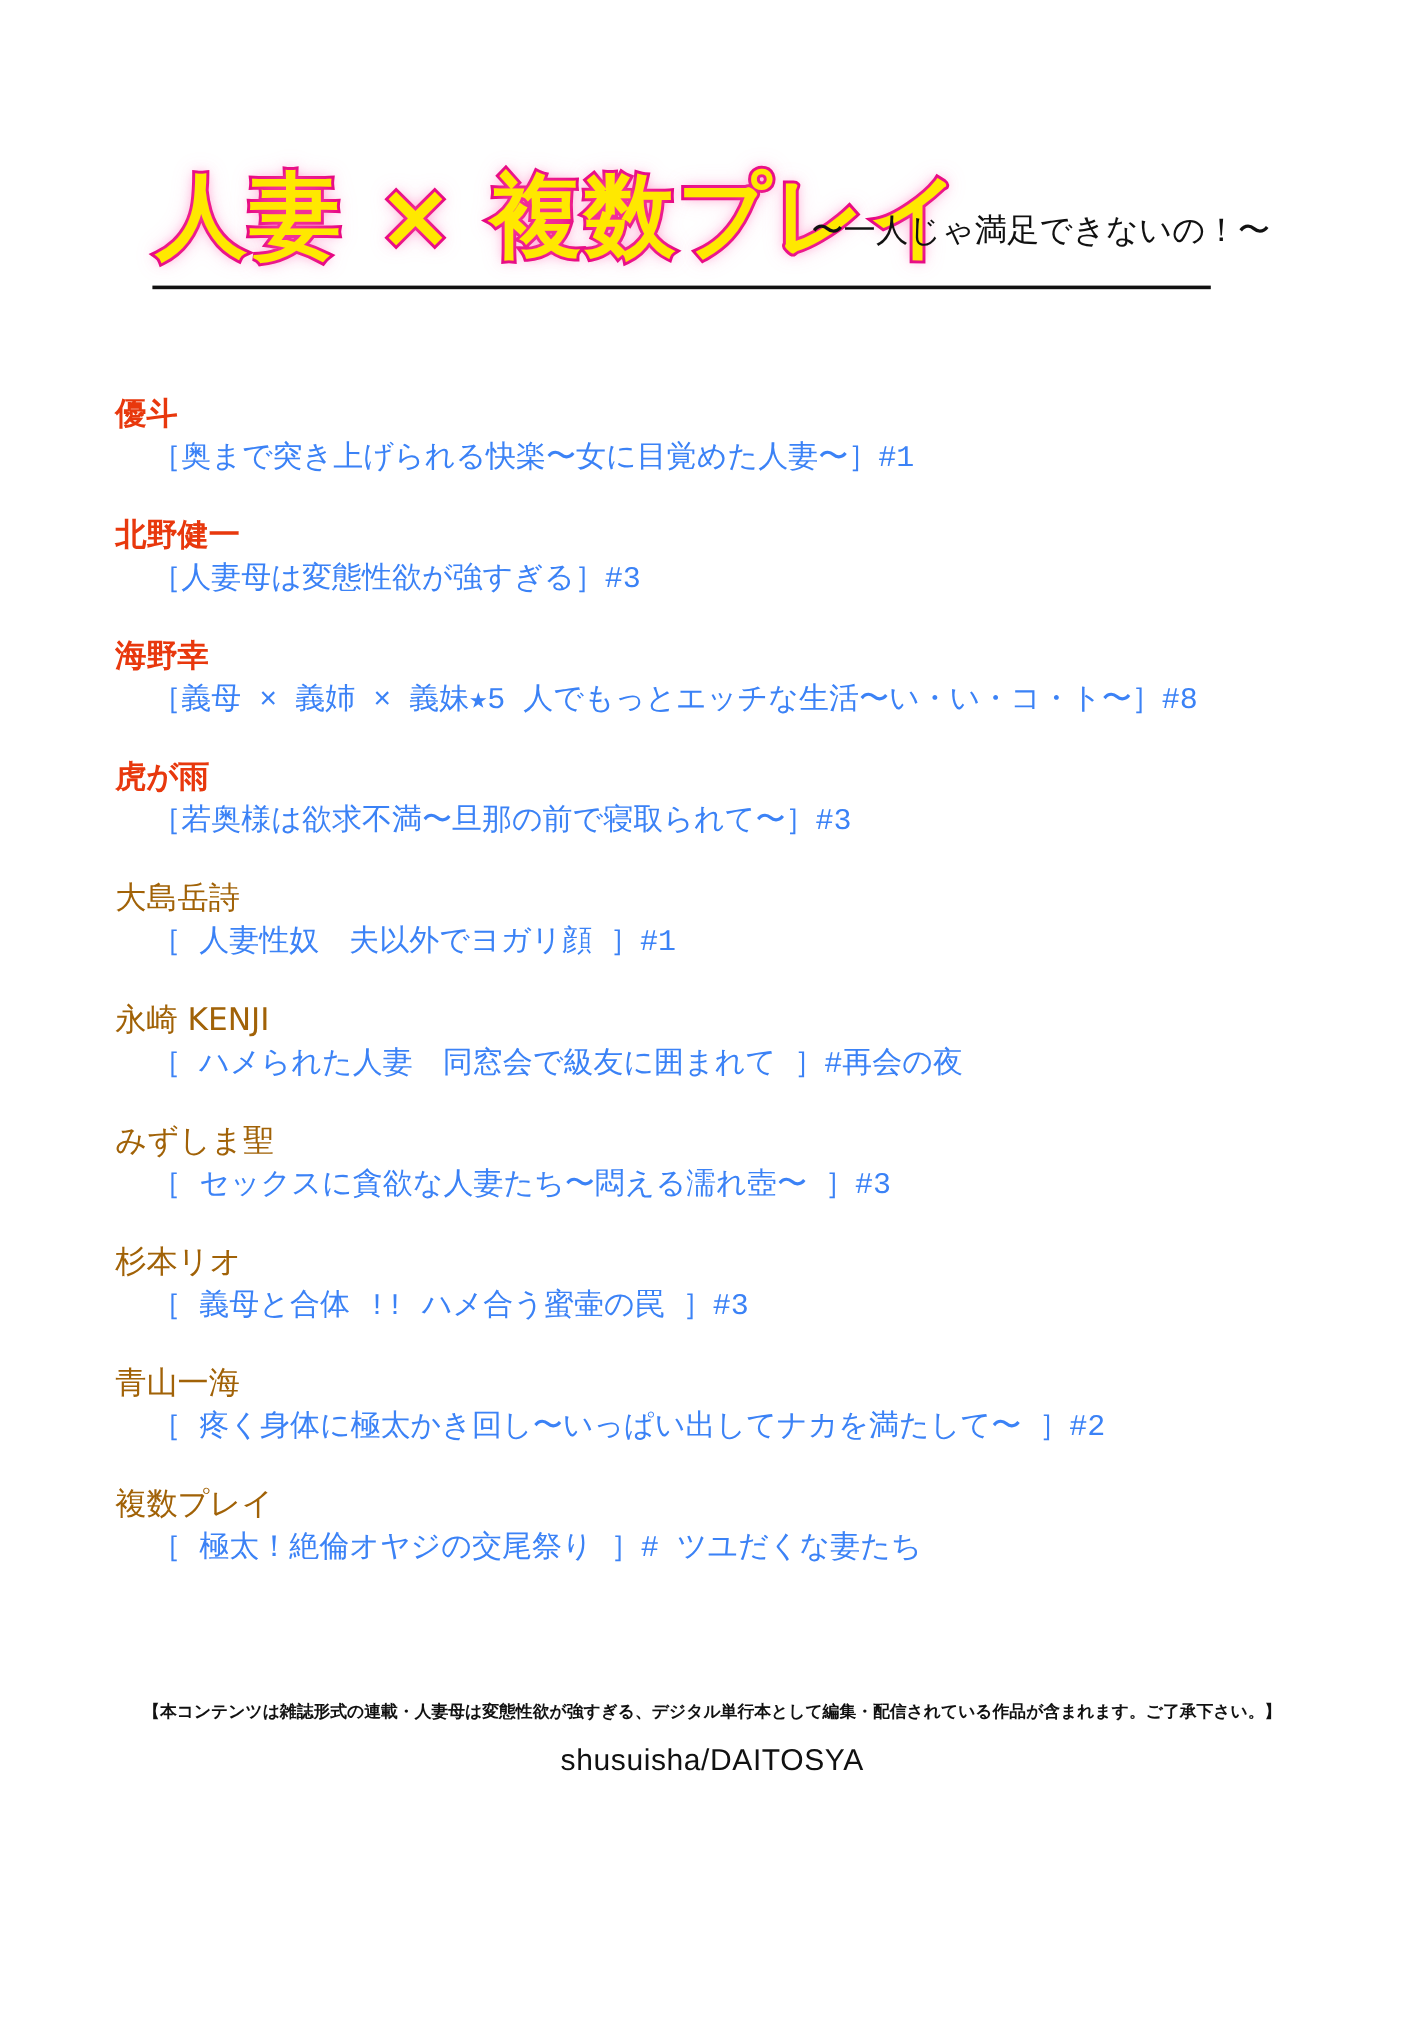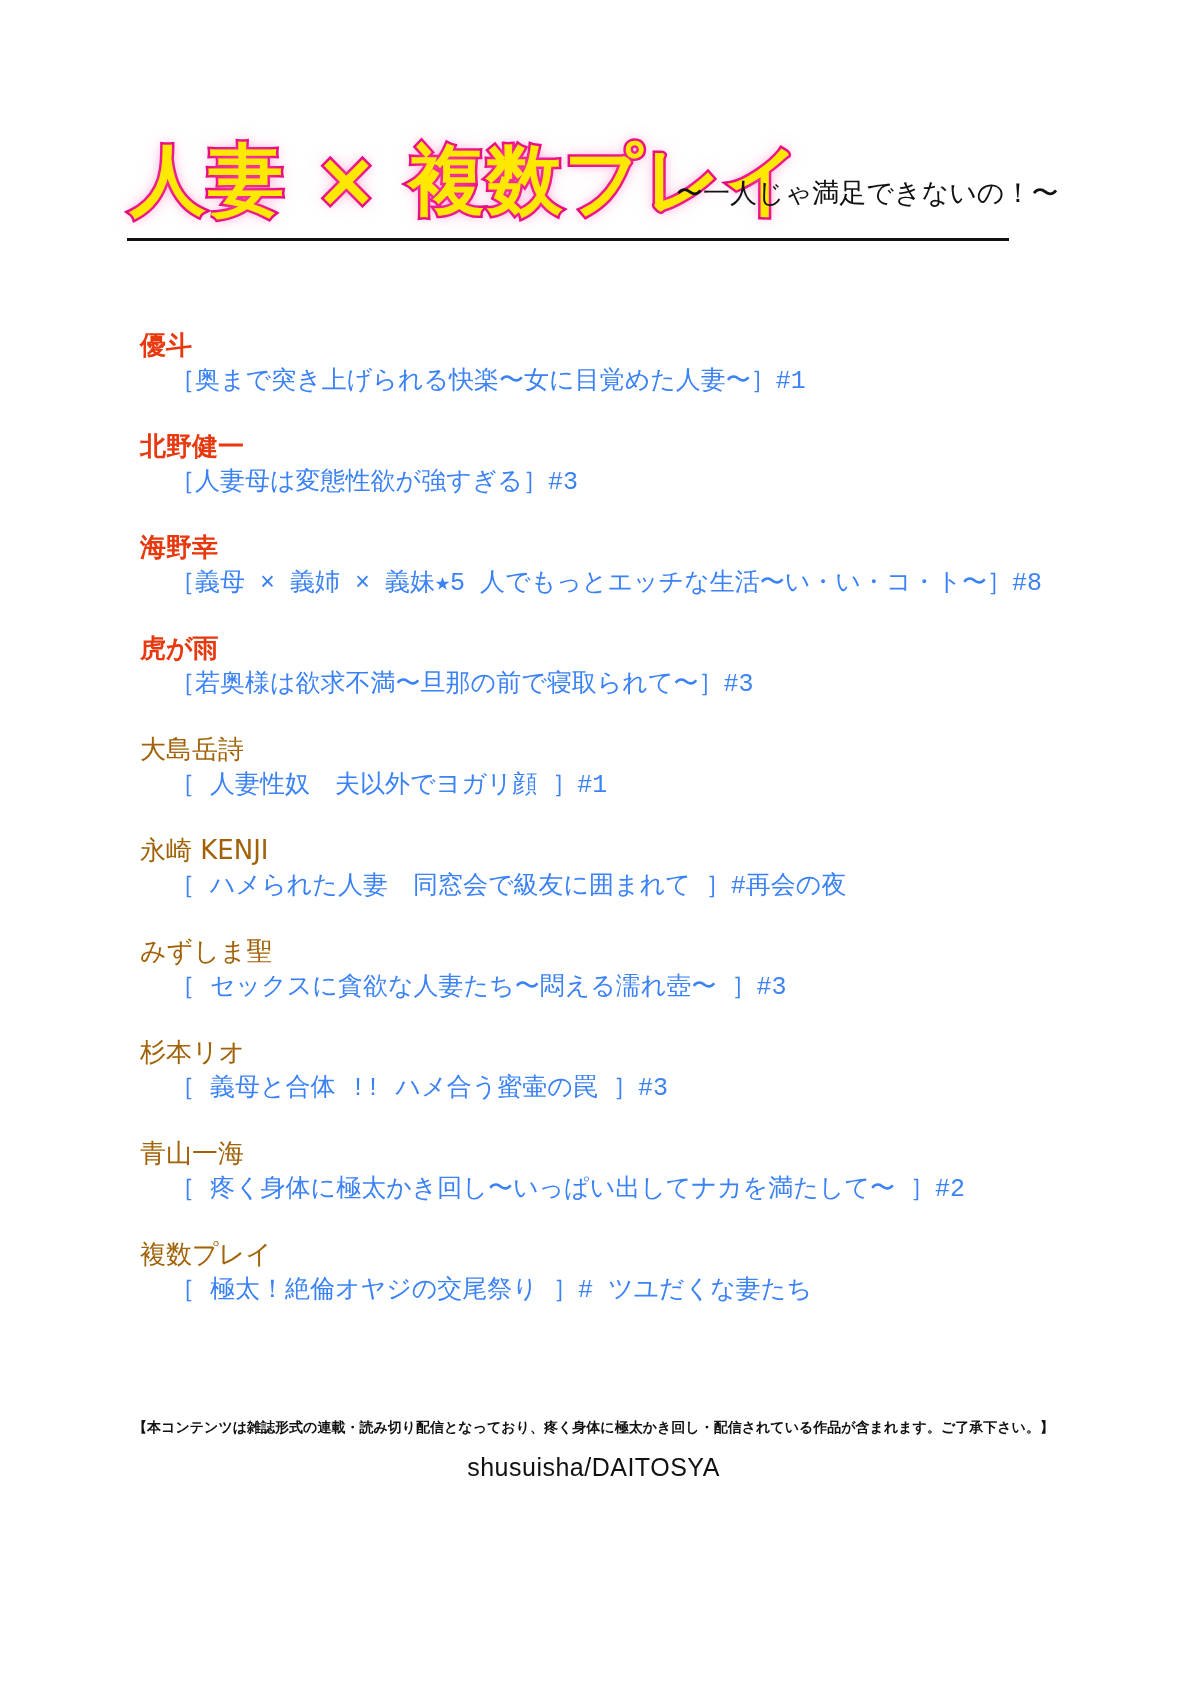--- a/index.html
+++ b/index.html
@@ -84,21 +84,20 @@
 
   
   .toc {
     position: absolute;
     left: 96px;
     top: 327px;
     width: 1010px;
   }
   .toc-entry {
     margin-bottom: 27px;
-    margin-left: 44px;
   }
   .author {
     font-family: "DejaVu Sans", sans-serif;
     font-size: 26px;
     line-height: 36px;
     font-weight: 700;
     color: #1a1a1a;
     white-space: nowrap;
   }
   .toc-entry.highlight .author {
@@ -204,16 +203,16 @@
       <div class="work">［ 疼く身体に極太かき回し〜いっぱい出してナカを満たして〜 ］#2</div>
     </div>
 
     <div class="toc-entry plain">
       <div class="author">複数プレイ</div>
       <div class="work">［ 極太！絶倫オヤジの交尾祭り ］# ツユだくな妻たち</div>
     </div>
 
   </div>
 
-  <div class="footer-note">【本コンテンツは雑誌形式の連載・読み切り配信となっており、疼く身体に極太かき回し・配信されている作品が含まれます。ご了承下さい。】</div>
+  <div class="footer-note">【本コンテンツは雑誌形式の連載・人妻母は変態性欲が強すぎる、デジタル単行本として編集・配信されている作品が含まれます。ご了承下さい。】</div>
   <div class="footer-imprint">shusuisha/DAITOSYA</div>
 
 </div>
 
 </body></html>

